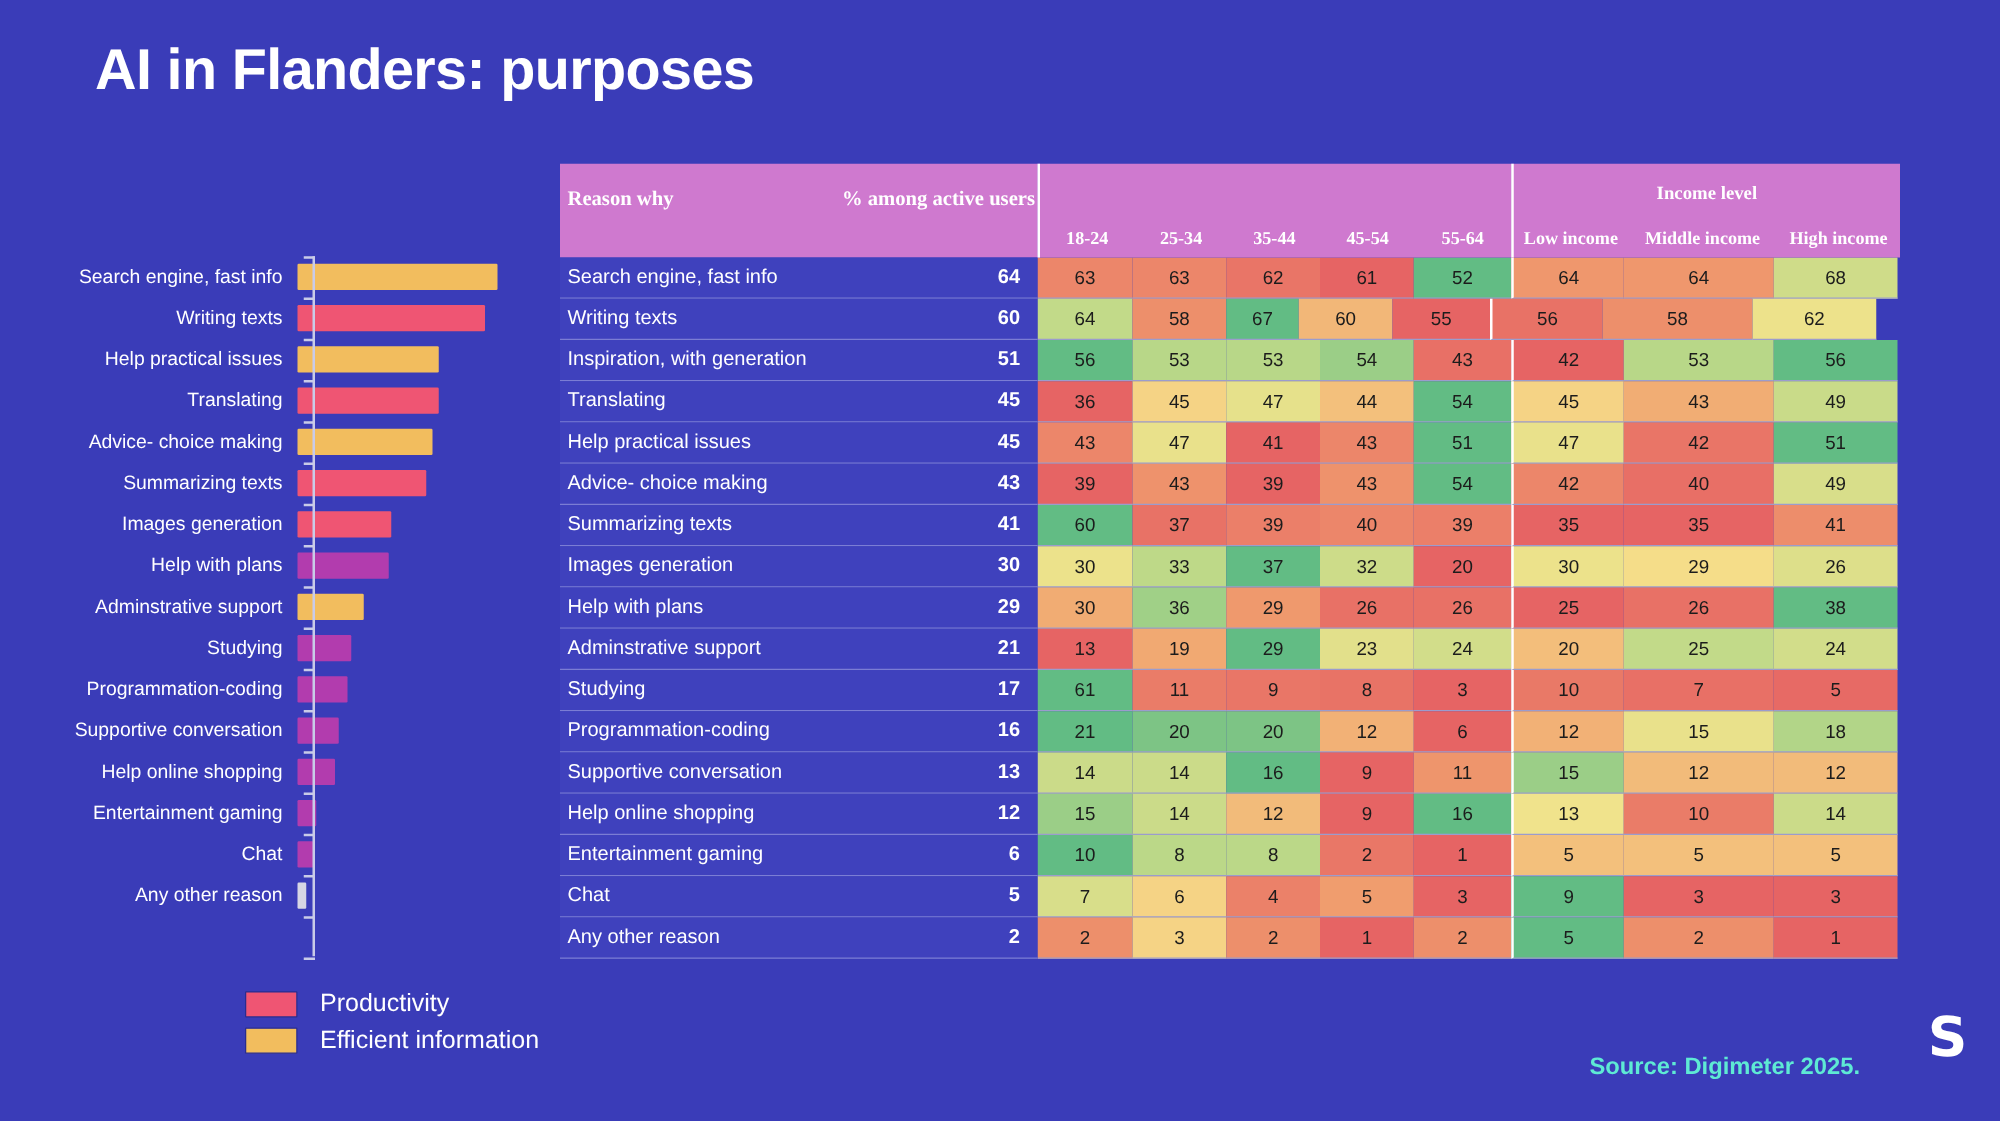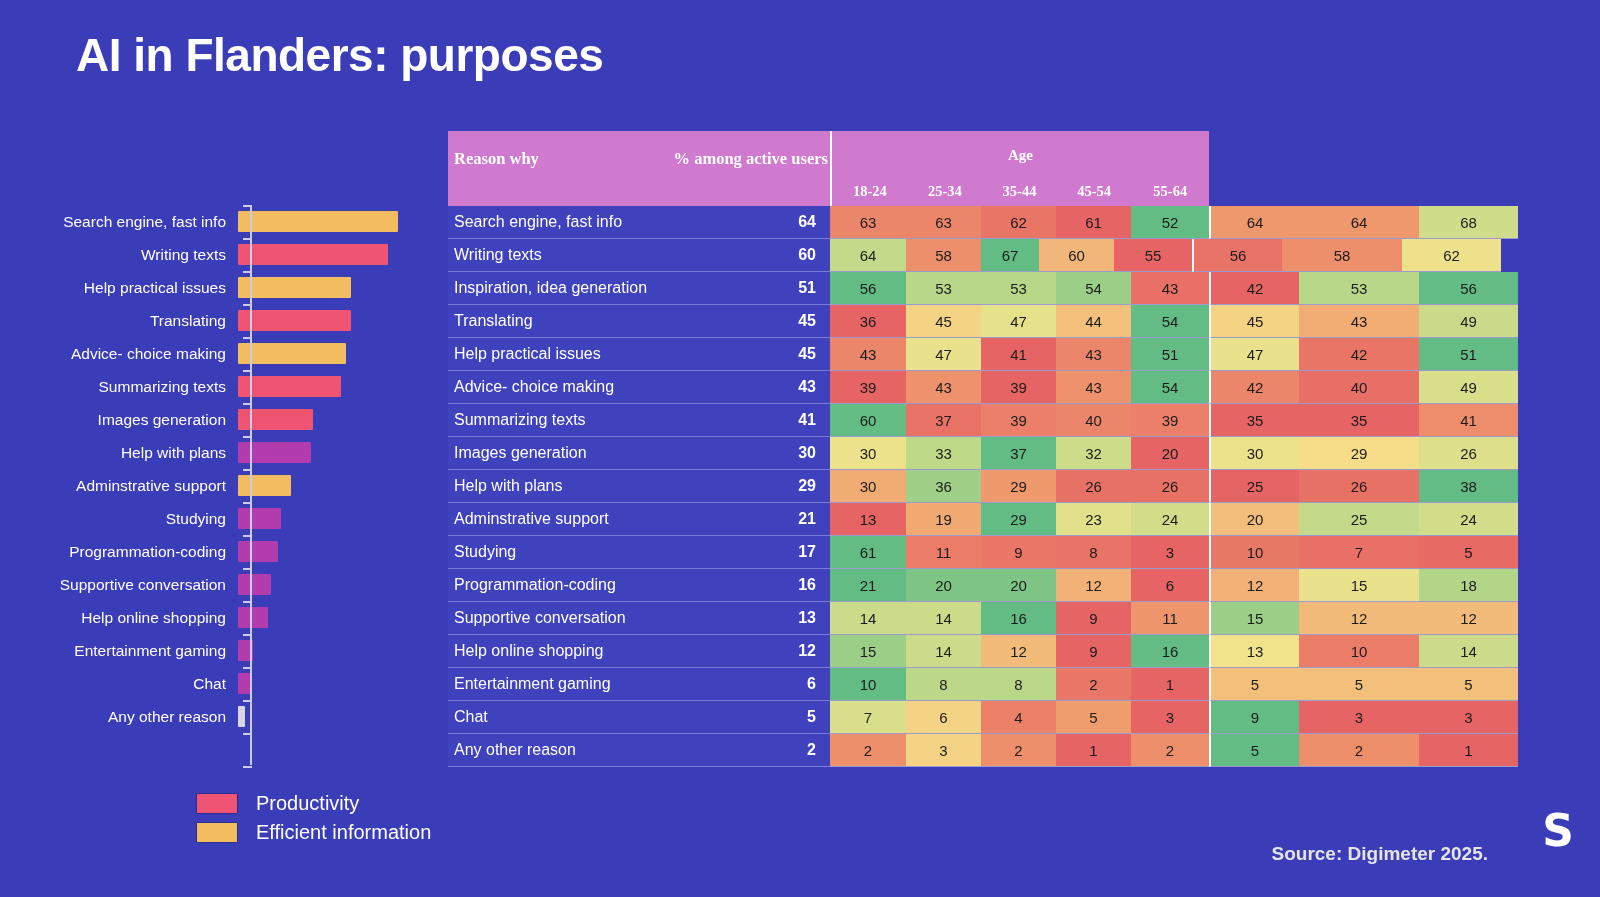--- a/index.html
+++ b/index.html
@@ -52,21 +52,21 @@
     position:absolute;left:196px;top:789px;
   }
   .legend-row{display:flex;align-items:center;height:29px;}
   .legend-swatch{
     width:40px;height:19px;border:1px solid #2a2c8f;border-radius:1px;
   }
   .legend-text{margin-left:18px;font-size:20px;color:#fff;}
   
   #source-note{
     position:absolute;right:112px;top:843px;
-    font-size:19px;font-weight:bold;color:#e5e5e5;
+    font-size:19px;font-weight:bold;color:#5eead4;
   }
   #brand-logo{
     position:absolute;right:26px;top:812px;
     font-size:44px;font-weight:bold;line-height:38px;
     color:#ffffff;font-family:"DejaVu Sans", sans-serif;
   }
   
   #data-table{
     position:absolute;left:448px;top:131px;
     width:1073px;
@@ -228,27 +228,34 @@
     </div>
   </div>
 
 <div id="data-table">
   <div class="thead">
       <div class="th-block th-reason">
         <span class="t1">Reason why</span>
         <span class="t2">% among active users</span>
       </div>
       <div class="th-block th-group" style="width: 379px;">
-        <div class="th-group-title">Age</div>
         <div class="th-subrow">
           <div class="th-sub" style="width: 76px;">18-24</div>
           <div class="th-sub" style="width: 75px;">25-34</div>
           <div class="th-sub" style="width: 75px;">35-44</div>
           <div class="th-sub" style="width: 75px;">45-54</div>
           <div class="th-sub" style="width: 78px;">55-64</div>
+        </div>
+      </div>
+      <div class="th-block th-group" style="width: 311px;">
+        <div class="th-group-title">Income level</div>
+        <div class="th-subrow">
+          <div class="th-sub" style="width: 92px;">Low income</div>
+          <div class="th-sub" style="width: 120px;">Middle income</div>
+          <div class="th-sub" style="width: 99px;">High income</div>
         </div>
       </div>
     </div>
   <div class="tbody">
       <div class="tbody-row">
         <div class="td-reason">
           <span class="name">Search engine, fast info</span>
           <span class="pct">64</span>
         </div>
         <div class="heat-strip">
@@ -273,21 +280,21 @@
           <div class="heat-cell" style="width: 58px; background: rgb(98, 188, 132);">67</div>
           <div class="heat-cell" style="width: 75px; background: rgb(242, 183, 120);">60</div>
           <div class="heat-cell" style="width: 78px; background: rgb(230, 100, 100);">55</div>
           <div class="heat-cell grp-divider" style="width: 90px; background: rgb(232, 114, 102);">56</div>
           <div class="heat-cell" style="width: 120px; background: rgb(237, 143, 107);">58</div>
           <div class="heat-cell" style="width: 99px; background: rgb(237, 226, 139);">62</div>
         </div>
       </div>
       <div class="tbody-row">
         <div class="td-reason">
-          <span class="name">Inspiration, idea generation</span>
+          <span class="name">Inspiration, with generation</span>
           <span class="pct">51</span>
         </div>
         <div class="heat-strip">
           <div class="heat-cell" style="width: 76px; background: rgb(98, 188, 132);">56</div>
           <div class="heat-cell" style="width: 75px; background: rgb(184, 215, 136);">53</div>
           <div class="heat-cell" style="width: 75px; background: rgb(184, 215, 136);">53</div>
           <div class="heat-cell" style="width: 75px; background: rgb(155, 206, 135);">54</div>
           <div class="heat-cell" style="width: 78px; background: rgb(232, 112, 102);">43</div>
           <div class="heat-cell grp-divider" style="width: 90px; background: rgb(230, 100, 100);">42</div>
           <div class="heat-cell" style="width: 120px; background: rgb(184, 215, 136);">53</div>

